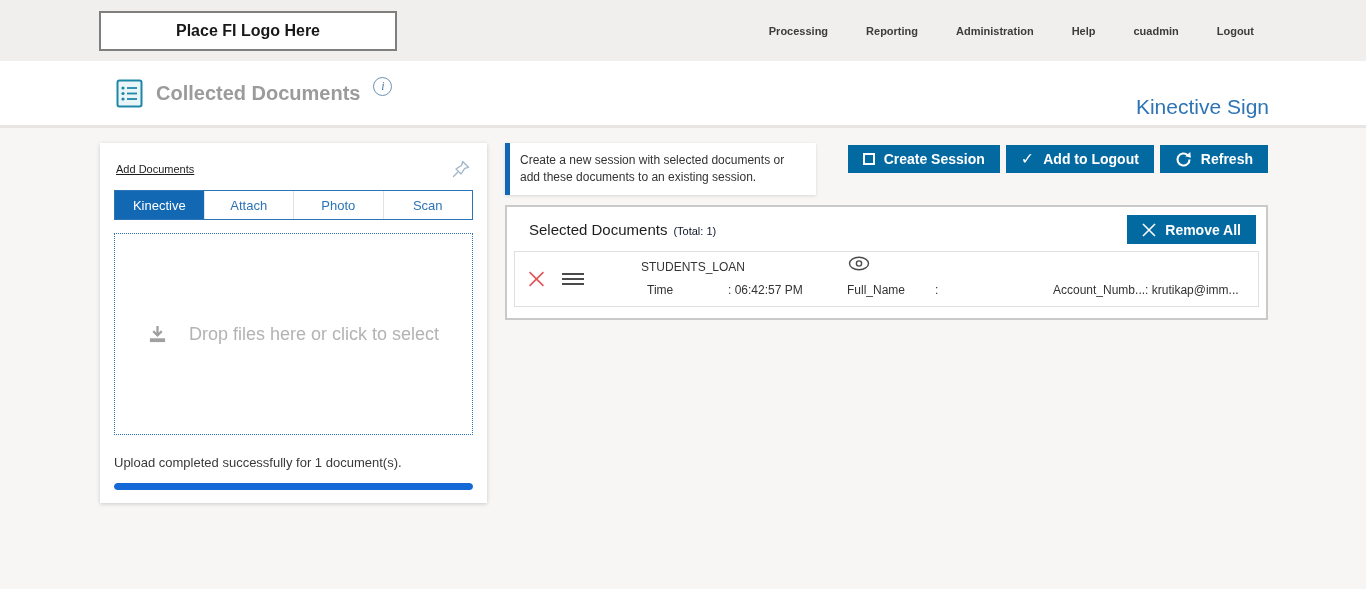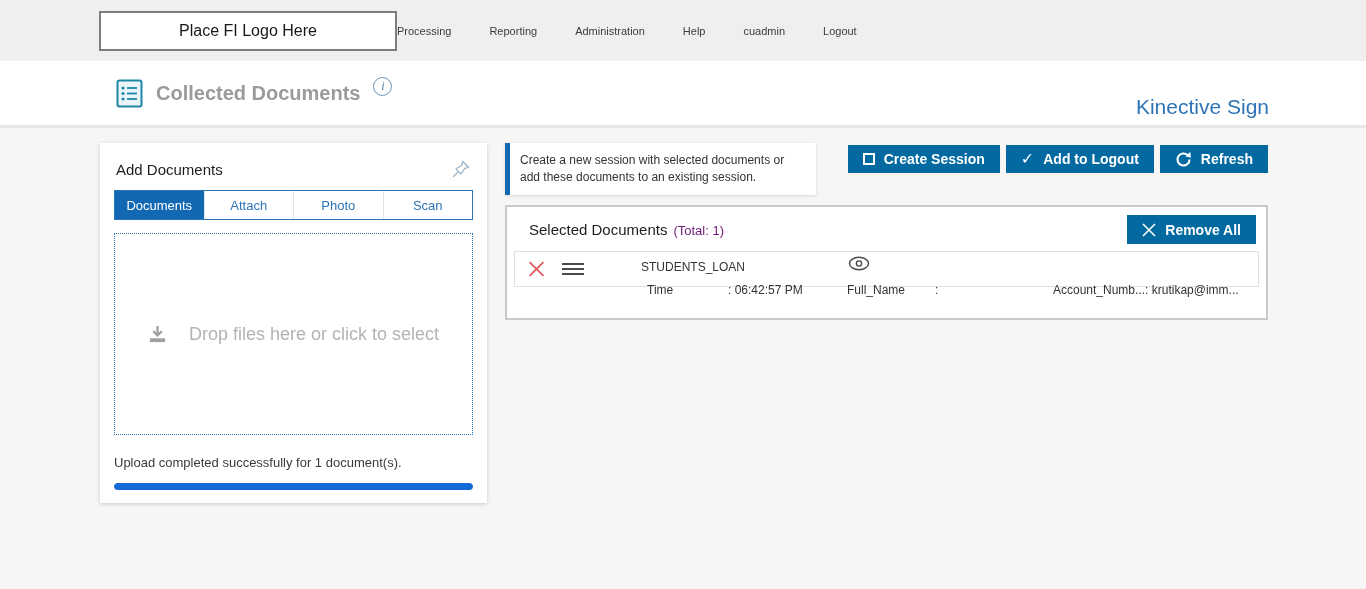--- a/index.html
+++ b/index.html
@@ -10,22 +10,23 @@
     overflow: hidden;
     color: #333;
   }
 
   
   .topbar {
     height: 61px;
     background: #f1efed;
     display: flex;
     align-items: center;
-    justify-content: flex-start;
+    justify-content: space-between;
     padding: 0 112px 0 99px;
+    font-weight: bold;
   }
   .logo-box {
     width: 298px; height: 40px;
     background: #fff;
     border: 2px solid #7e7e7e;
     display: flex; align-items: center; justify-content: center;
     font-size: 16px; color: #181818;
     cursor: pointer;
   }
   .nav { display: flex; gap: 38px; font-size: 11px; color: #3c3c3c; }
@@ -57,21 +58,21 @@
 
   
   .add-card {
     position: absolute; left: 100px; top: 15px;
     width: 387px; height: 360px;
     background: #fff;
     box-shadow: 0 1px 4px rgba(0,0,0,0.18);
     padding: 12px 14px;
   }
   .add-card-head { display: flex; align-items: center; justify-content: space-between; padding: 4px 2px 0 2px; }
-  .add-card-title { font-size: 15px; color: #1d1d1d; }
+  .add-card-title { font-size: 11px; color: #1d1d1d; text-decoration: underline; }
   .pin-btn { cursor: pointer; line-height: 0; }
 
   .tabs {
     display: flex; margin-top: 11px;
     border: 1px solid #2d74b7;
     height: 30px;
   }
   .tab {
     flex: 1;
     display: flex; align-items: center; justify-content: center;
@@ -134,27 +135,27 @@
     width: 763px; height: 115px;
     background: #fff;
     border: 2px solid #c9c9c9;
   }
   .panel-head {
     display: flex; align-items: center; justify-content: space-between;
     padding: 8px 10px 0 22px;
   }
   .panel-title-wrap { display: flex; align-items: baseline; gap: 6px; }
   .panel-title { font-size: 15px; color: #1d1d1d; }
-  .panel-total { font-size: 13px; color: #701a75; }
+  .panel-total { font-size: 11px; color: #0f172a; }
   .remove-all-btn { height: 29px; }
 
   .doc-row {
     position: relative;
     margin: 7px 7px 0 7px;
-    height: 36px;
+    height: 56px;
     border: 1px solid #e0e0e0;
     background: #fff;
     font-size: 12px; color: #333;
   }
   .row-remove {
     position: absolute; left: 13px; top: 50%; transform: translateY(-50%);
     cursor: pointer; line-height: 0;
   }
   .row-drag {
     position: absolute; left: 47px; top: 50%; transform: translateY(-50%);
@@ -211,21 +212,21 @@
       <span class="add-card-title">Add Documents</span>
       <span class="pin-btn">
         <svg width="20" height="20" viewBox="0 0 24 24" fill="none" stroke="#9fb6c9" stroke-width="1.6" stroke-linejoin="round" stroke-linecap="round">
           <path d="M14 3 L21 10 L16.5 11.2 L12 18 L6 12 L12.8 7.5 Z"></path>
           <line x1="8" y1="16" x2="3" y2="21"></line>
         </svg>
       </span>
     </div>
 
     <div class="tabs">
-      <div class="tab active">Documents</div>
+      <div class="tab active">Kinective</div>
       <div class="tab">Attach</div>
       <div class="tab">Photo</div>
       <div class="tab">Scan</div>
     </div>
 
     <div class="dropzone">
       <span style="line-height:0;">
         <svg width="19" height="19" viewBox="0 0 20 20">
           <path d="M10 1 v9 M5.5 6.5 L10 11 L14.5 6.5" fill="none" stroke="#a0a0a0" stroke-width="2.4"></path>
           <path d="M2 14 h16 v4 H2 z" fill="#a0a0a0"></path>

